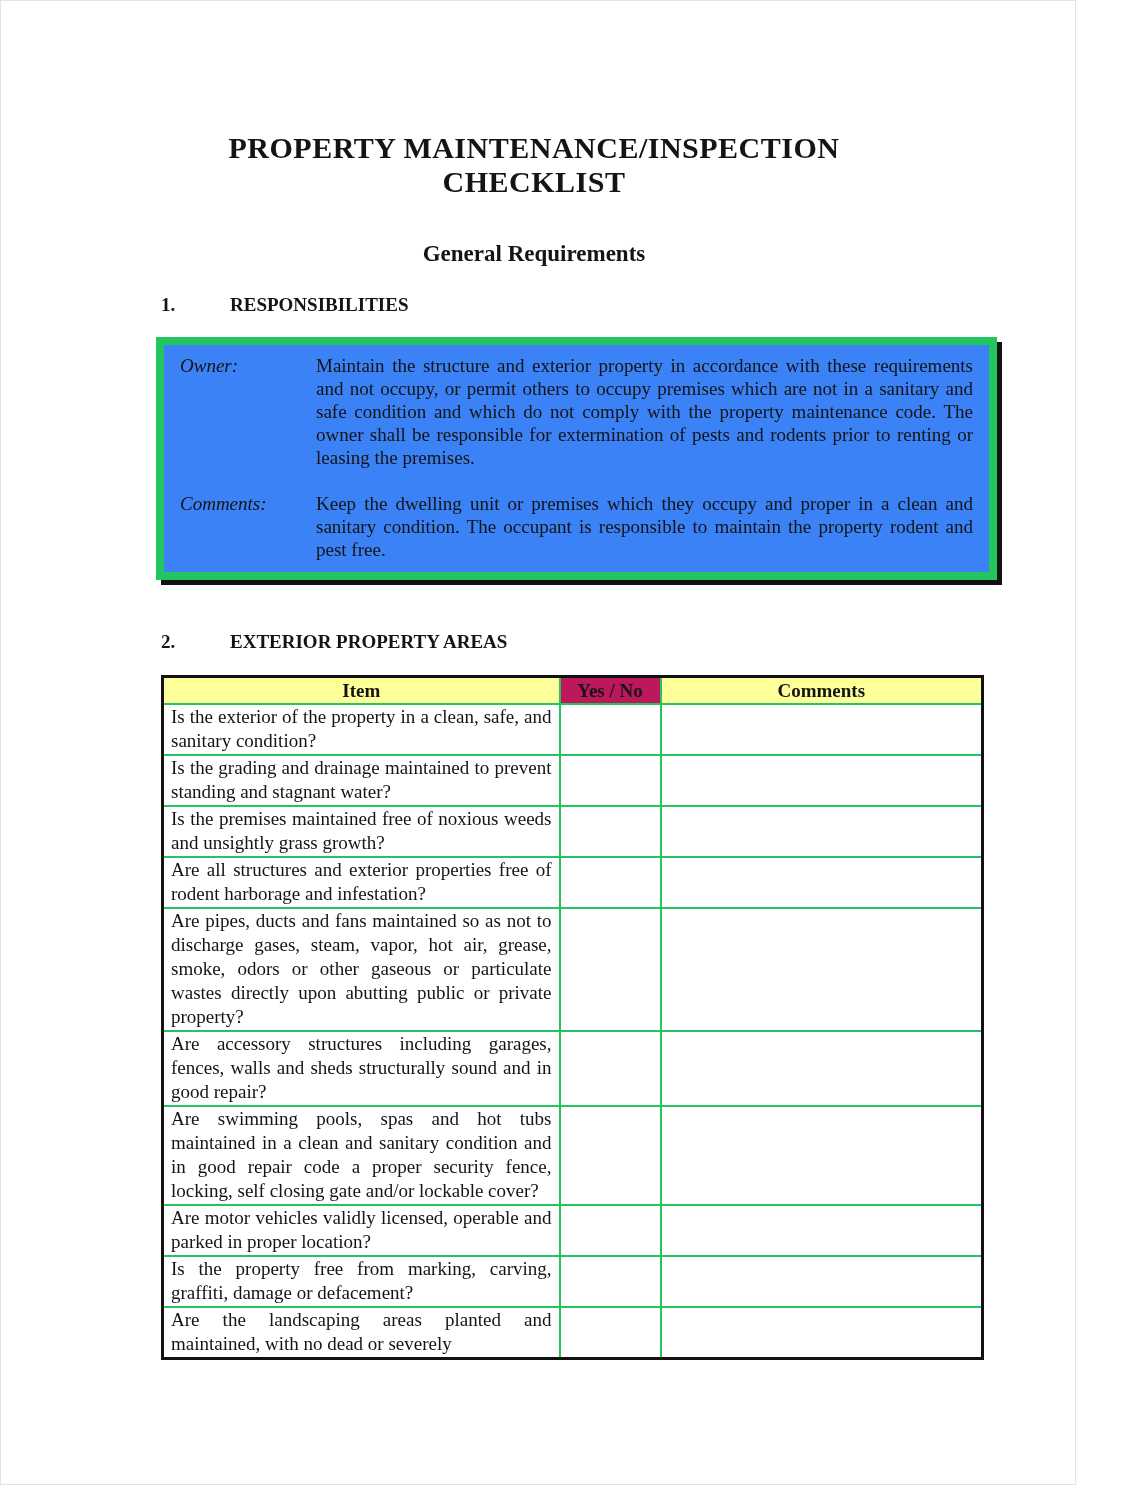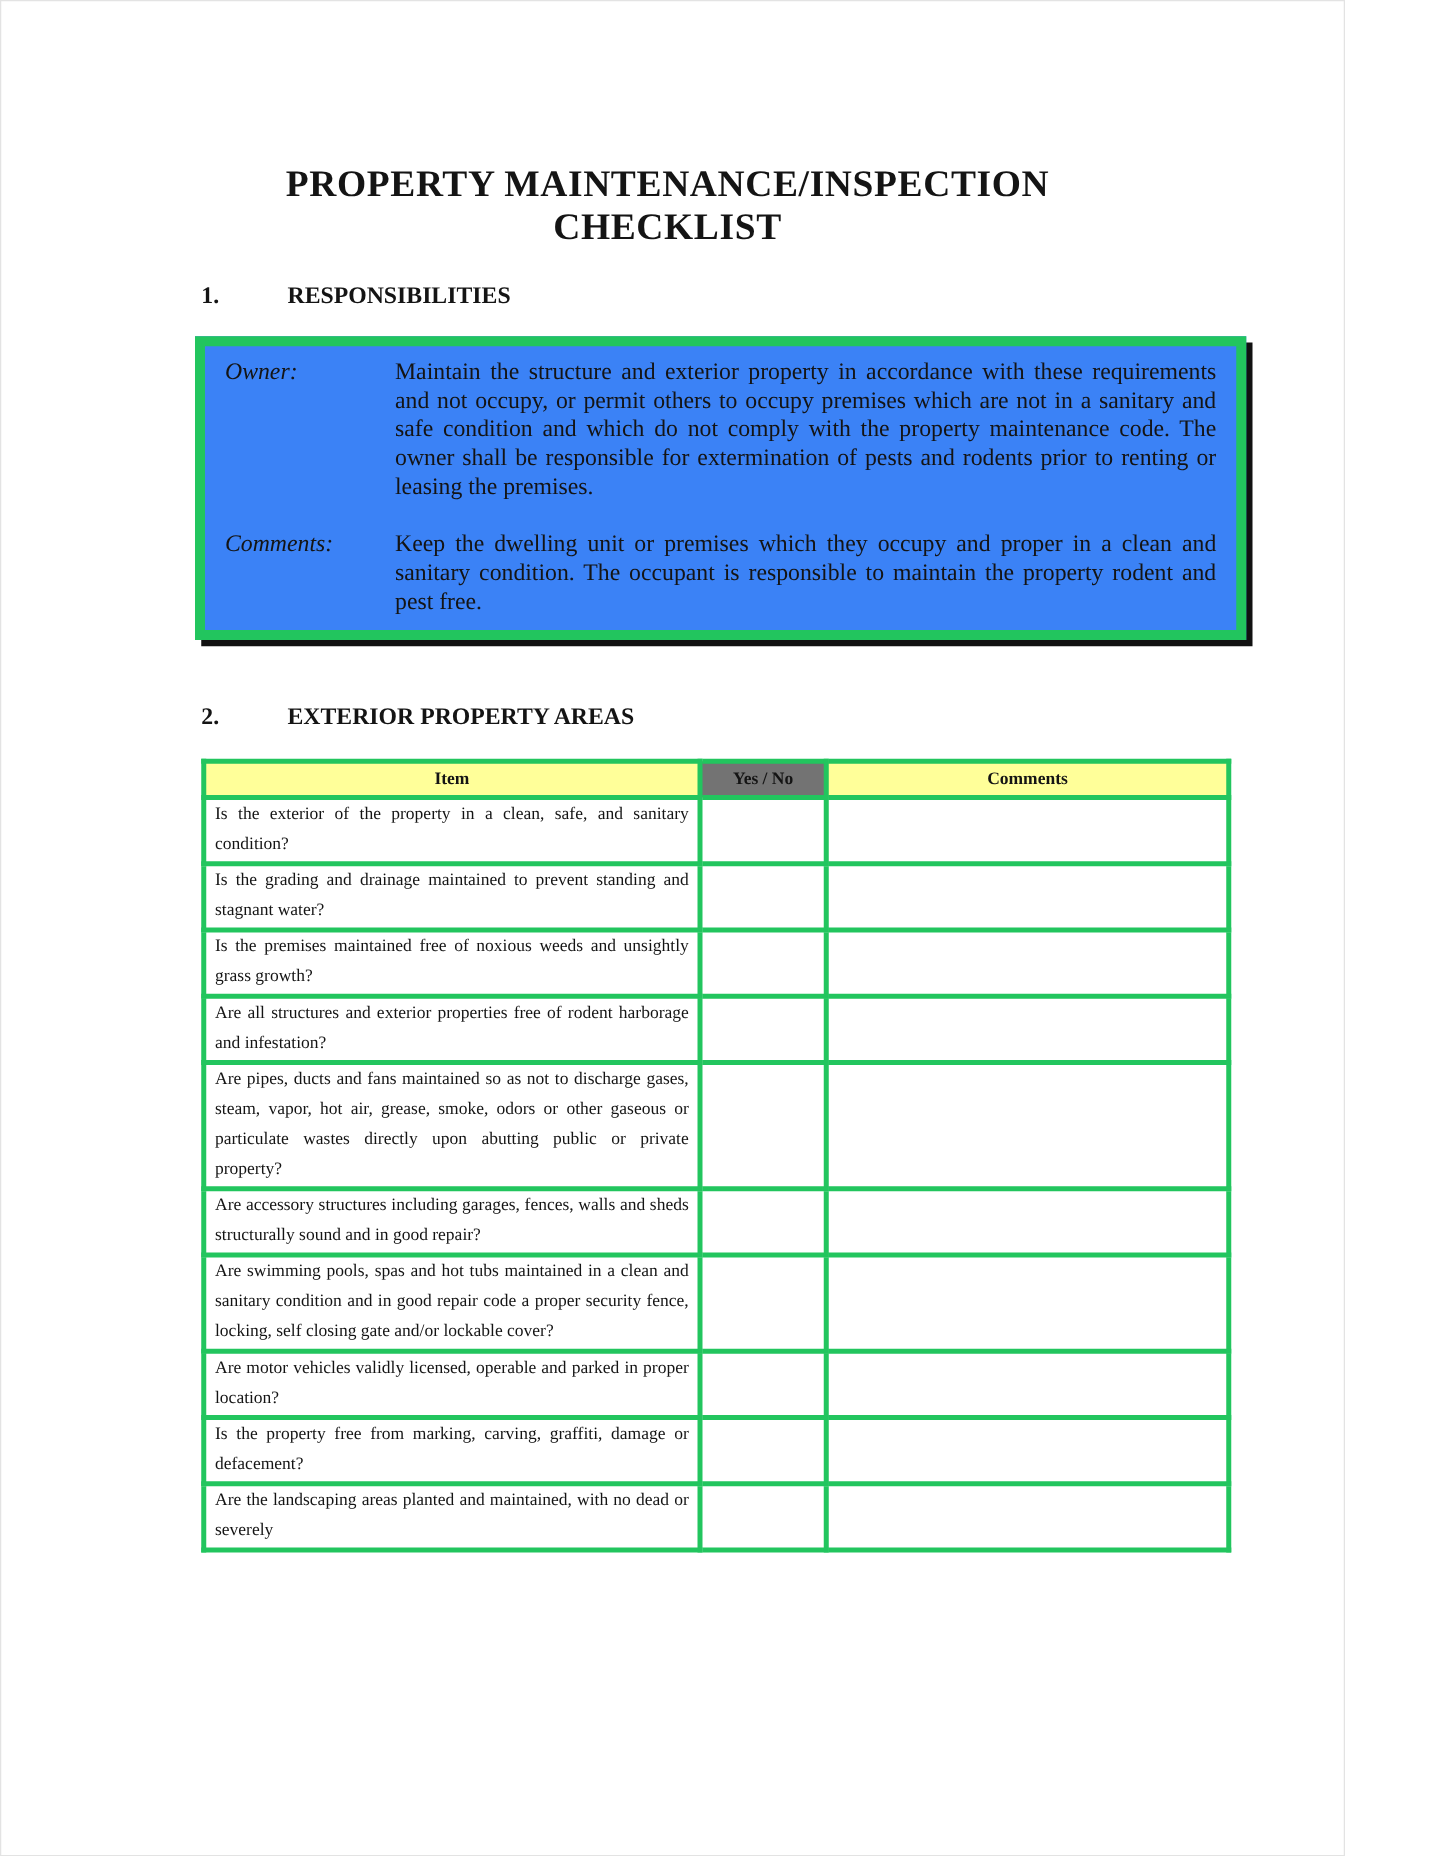--- a/index.html
+++ b/index.html
@@ -62,22 +62,22 @@
   }
 
   table.checklist {
     margin-top: 22px;
     width: 820px;
     border-collapse: collapse;
     border: 3px solid #111;
     table-layout: fixed;
   }
   table.checklist th, table.checklist td {
-    border: 4px solid #22c55e;
-    font-size: 14px;
+    border: 2px solid #22c55e;
+    font-size: 19px;
     vertical-align: top;
   }
   table.checklist th {
     font-weight: bold;
     text-align: center;
     padding: 1px 4px;
     line-height: 23px;
   }
   td.item-cell {
     padding: 0 7px 1px 7px;
@@ -90,20 +90,21 @@
   .col-comments { width: 322px; }
 </style>
 </head>
 <body>
 
 <div class="page">
   <div class="content">
 
     <div class="doc-title">PROPERTY MAINTENANCE/INSPECTION CHECKLIST</div>
 
+    <div class="doc-subtitle">General Requirements</div>
 
     <div class="section-heading">
       <span class="sec-num">1.</span>
       <span>RESPONSIBILITIES</span>
     </div>
 
     <div class="resp-box">
       <div class="resp-entry">
         <div class="resp-role">Owner:</div>
         <div class="resp-text">Maintain the structure and exterior property in accordance with these requirements and not occupy, or permit others to occupy premises which are not in a sanitary and safe condition and which do not comply with the property maintenance code. The owner shall be responsible for extermination of pests and rodents prior to renting or leasing the premises.</div>
@@ -121,21 +122,21 @@
 
     <table class="checklist">
       <colgroup>
         <col class="col-item">
           <col class="col-yesno">
           <col class="col-comments">
       </colgroup>
       <thead>
         <tr>
           <th class="th-cell" style="background: rgb(255, 255, 153);">Item</th>
-          <th class="th-cell" style="background: #737373;">Yes / No</th>
+          <th class="th-cell" style="background: #be185d;">Yes / No</th>
           <th class="th-cell" style="background: rgb(255, 255, 153);">Comments</th>
         </tr>
       </thead>
       <tbody>
           <tr>
             <td class="item-cell">Is the exterior of the property in a clean, safe, and sanitary condition?</td>
             <td class="yesno-cell"></td>
             <td class="comments-cell"></td>
           </tr>
           <tr>

